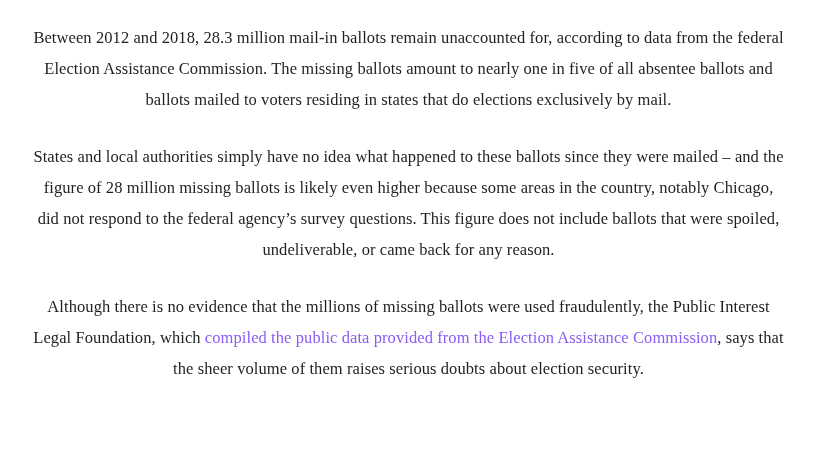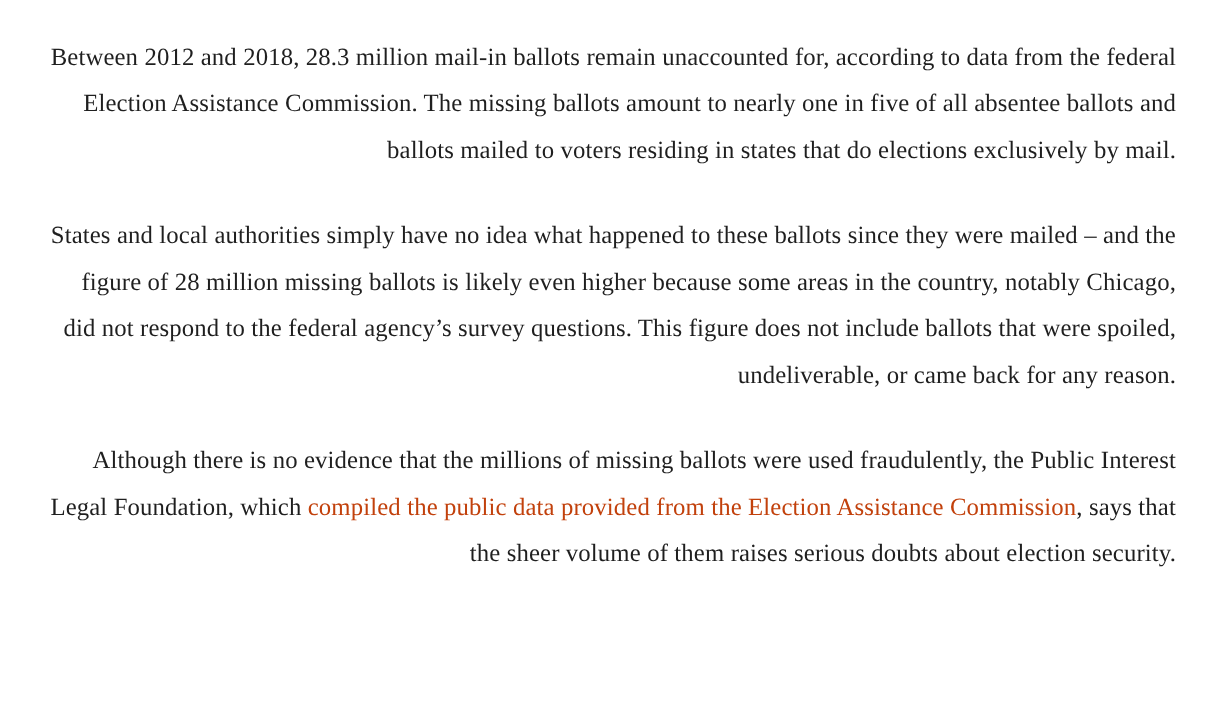--- a/index.html
+++ b/index.html
@@ -17,28 +17,28 @@
   .article {
     box-sizing: border-box;
     width: 817px;
     padding: 22px 33px 0 33px;
   }
   .para {
     font-size: 16.5px;
     line-height: 31px;
     color: #1f1f1f;
     margin: 0 0 26px 0;
-    text-align: right;
+    text-align: center;
     letter-spacing: 0.005em;
   }
   .para:last-child {
     margin-bottom: 0;
   }
   .link {
-    color: #c2410c;
+    color: #8b5cf6;
     text-decoration: none;
   }
 </style>
 </head>
 <body>
 
 <div class="article">
 
   <p class="para">Between 2012 and 2018, 28.3 million mail-in ballots remain unaccounted for, according to data from the federal Election Assistance Commission. The missing ballots amount to nearly one in five of all absentee ballots and ballots mailed to voters residing in states that do elections exclusively by mail.</p>
 

